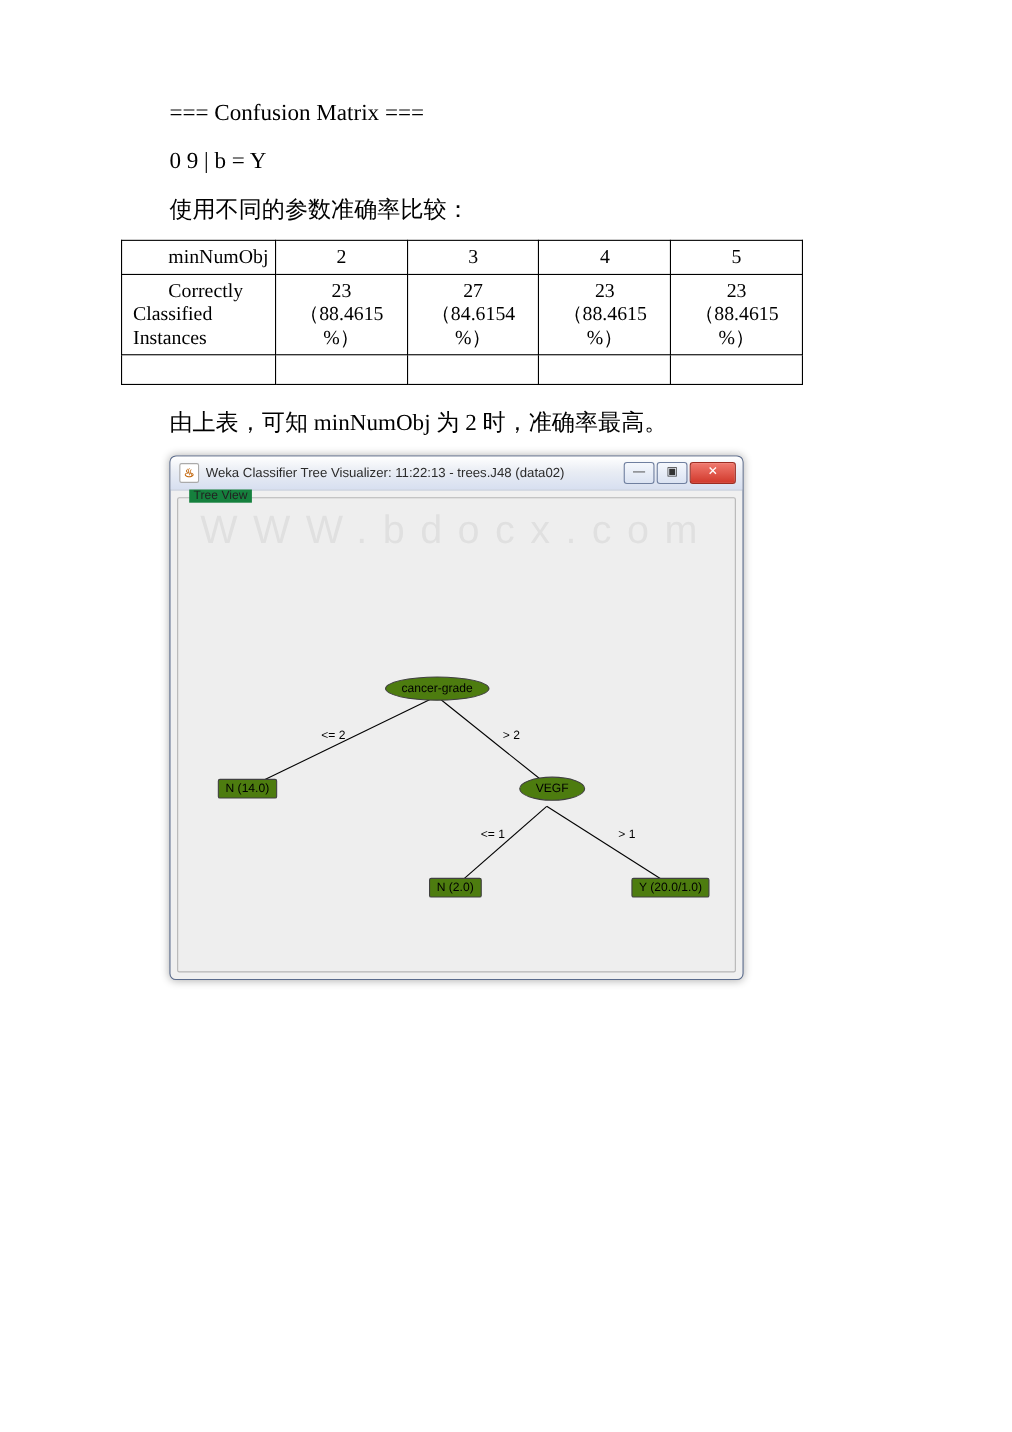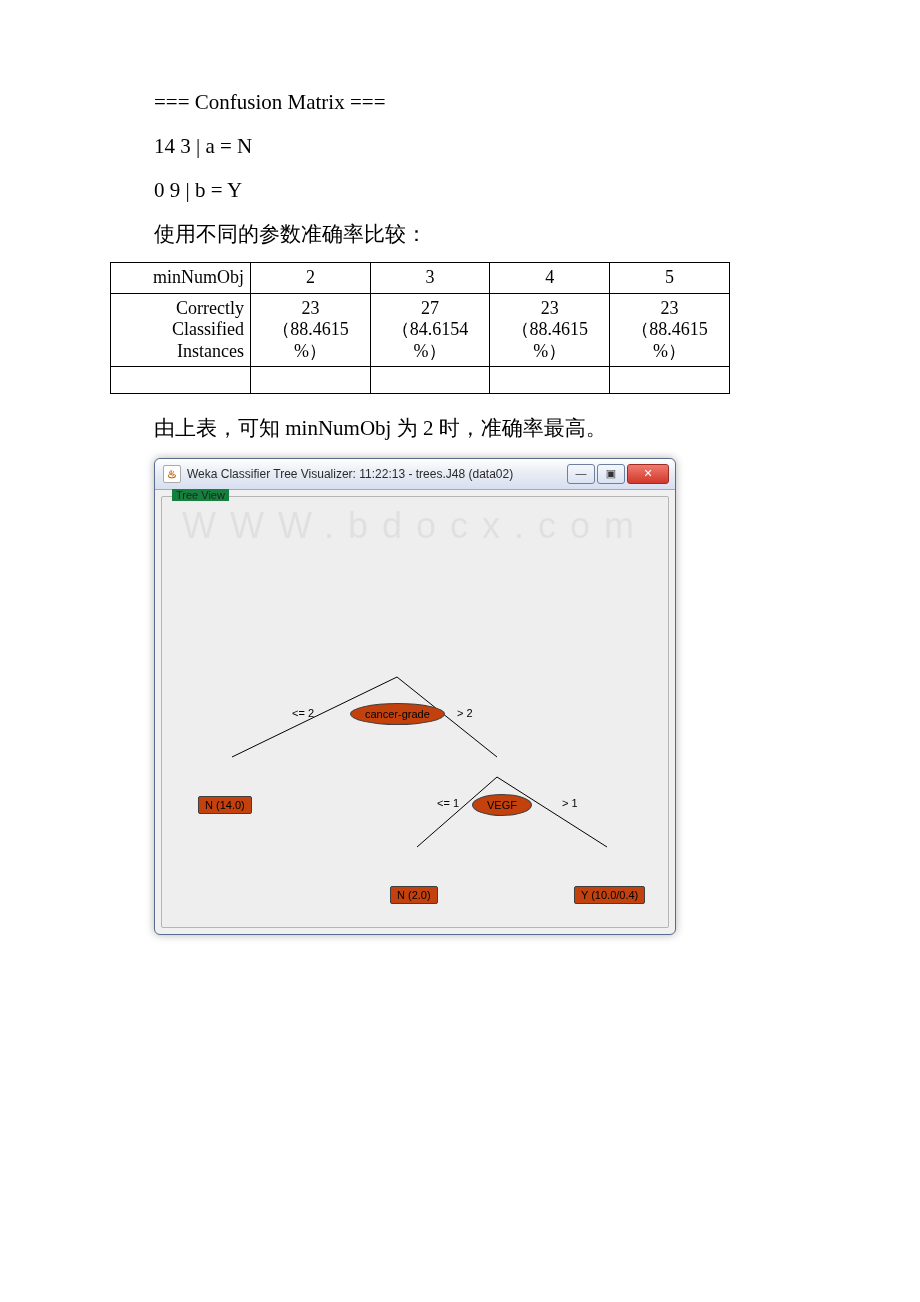--- a/index.html
+++ b/index.html
@@ -26,21 +26,21 @@
     font-size: 18px;
     margin-top: 6px;
   }
   table.data th, table.data td {
     border: 1px solid #000;
     text-align: center;
     vertical-align: middle;
     padding: 4px 6px;
   }
   table.data td.rowhdr {
-    text-align: right;
+    text-align: left;
     padding-left: 10px;
     line-height: 1.2;
   }
   table.data td.num {
     line-height: 1.2;
   }
   table.data tr.empty td { height: 18px; }
   
   .win {
     width: 520px;
@@ -85,47 +85,45 @@
     border-radius:2px;
   }
   .panel-label {
     position:absolute; top:-8px; left:10px; padding:0 4px;
     background:#15803d; font-size:11px; color:#222;
   }
   
   .tree-svg { position:absolute; top:30px; left:0; }
   .tree-node {
     position:absolute;
-    background:#c2410c;
+    background:#4d7c0f;
     border:1px solid #404040;
     font-size:11px;
     color:#000;
     text-align:center;
     padding:2px 6px;
     border-radius:2px;
     white-space:nowrap;
-    margin-top:44px;
   }
   .tree-node.oval { border-radius:50%/50%; padding:4px 14px;}
   .edge-label {
     position:absolute; font-size:11px; color:#000;
   }
   .watermark {
     position:absolute; top:8px; left:0; right:0; text-align:center;
     font-family:Arial,sans-serif; font-size:36px; letter-spacing:14px;
     color:rgba(0,0,0,0.06); pointer-events:none;
   }
 </style>
 </head>
 <body>
 
 <div class="page">
 
   <p class="body-line">=== Confusion Matrix ===</p>
-  <p class="body-line"> 14 3 | a = N</p>
   <p class="body-line"> 0 9 | b = Y</p>
   <p class="body-line">使用不同的参数准确率比较：</p>
 
   <table class="data">
     <tbody>
         <tr>
       <td class="rowhdr" style="width:120px">
         <span style="display:inline-block;text-indent:32px">minNumObj</span>
       </td>
       <td style="width:115px">2</td>
@@ -193,17 +191,17 @@
       <div class="edge-label" style="top:210px;left:295px">&gt; 2</div>
 
       <div class="tree-node" style="top:255px;left:36px">N (14.0)</div>
 
       <div class="tree-node oval" style="top:253px;left:310px">VEGF</div>
 
       <div class="edge-label" style="top:300px;left:275px">&lt;= 1</div>
       <div class="edge-label" style="top:300px;left:400px">&gt; 1</div>
 
       <div class="tree-node" style="top:345px;left:228px">N (2.0)</div>
-      <div class="tree-node" style="top:345px;left:412px">Y (10.0/0.4)</div>
+      <div class="tree-node" style="top:345px;left:412px">Y (20.0/1.0)</div>
     </div>
   </div>
 
 </div>
 
 </body></html>

